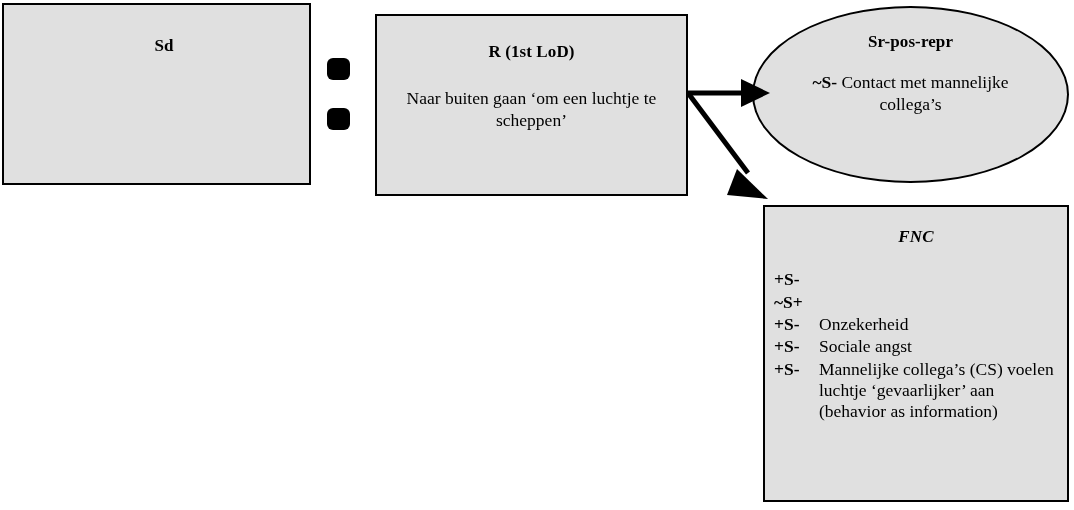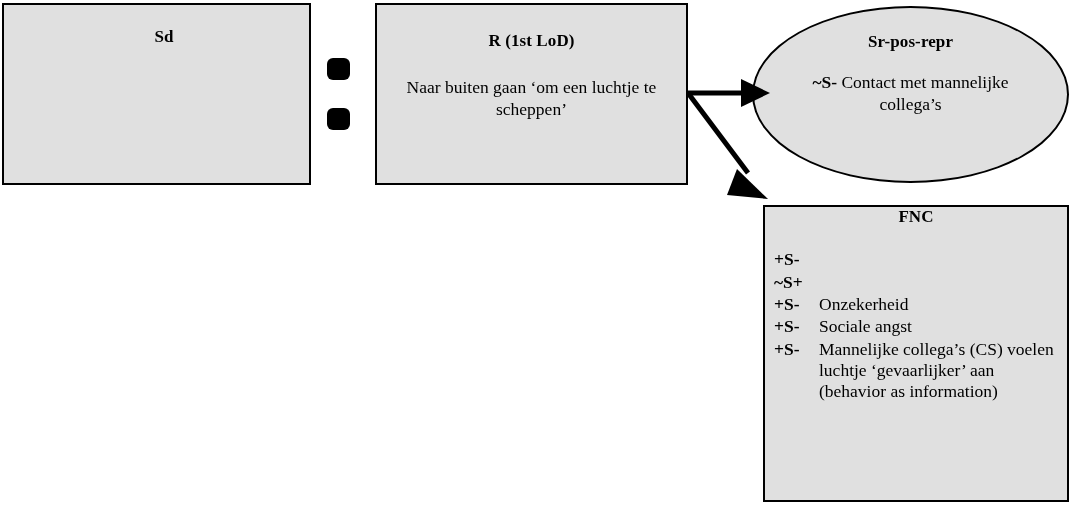--- a/index.html
+++ b/index.html
@@ -46,27 +46,27 @@
   }
 
   
   #sd-box {
     left: 2px;
     top: 3px;
     width: 309px;
     height: 182px;
     padding: 0;
   }
-  #sd-box .node-title { margin-top: 22px; padding-left: 15px; }
+  #sd-box .node-title { margin-top: 31px; padding-left: 15px; }
   #sd-box .node-body  { margin-top: 24px; padding: 0 12px; }
 
   
   #r-box {
     left: 375px;
-    top: 3px;
+    top: 14px;
     width: 313px;
     height: 182px;
   }
   #r-box .node-title { margin-top: 26px; }
   #r-box .node-body  { margin-top: 26px; padding: 0 24px; }
 
   
   #sr-ellipse {
     left: 752px;
     top: 6px;
@@ -79,20 +79,22 @@
   
   #fnc-box {
     left: 763px;
     top: 205px;
     width: 306px;
     height: 297px;
     text-align: left;
   }
   #fnc-box .node-title {
     text-align: center;
+    margin-top: 20px;
+    font-style: italic;
   }
   #fnc-list {
     margin: 22px 0 0 0;
     padding: 0 10px 0 9px;
     list-style: none;
   }
   #fnc-list li {
     display: flex;
     align-items: flex-start;
     font-size: 17.5px;

